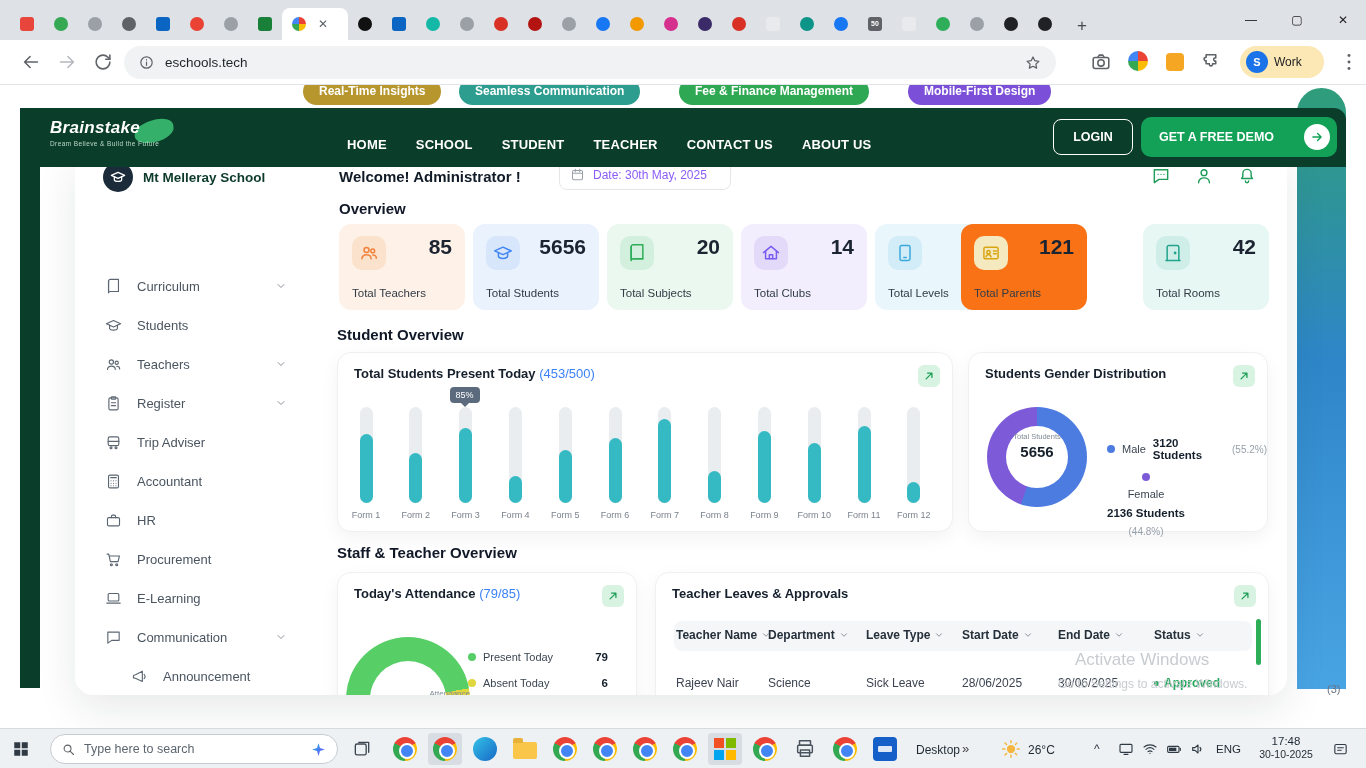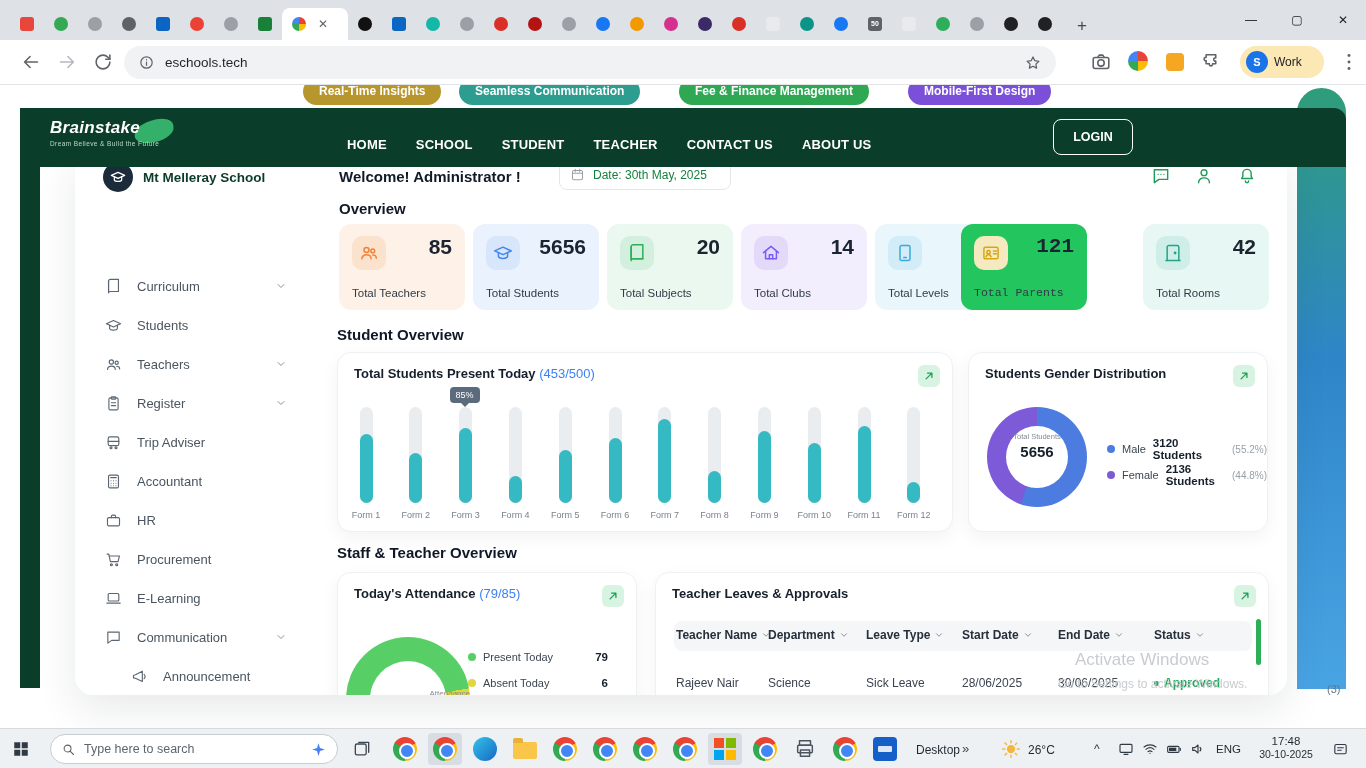--- a/index.html
+++ b/index.html
@@ -47,21 +47,21 @@
   #ctaarrow{position:absolute;right:7px;top:7px;width:26px;height:26px;border-radius:50%;background:#fff;color:#12a156;padding:6px}
 
   #maincard{position:absolute;left:75px;top:65px;width:1212px;height:545px;background:#fff;border-radius:18px;box-shadow:0 14px 40px rgba(15,35,25,.10);overflow:hidden;z-index:3}
 
   
   #avatar{position:absolute;left:28px;top:12px;width:30px;height:30px;border-radius:50%;background:#1b2b3a;color:#fff;padding:7px}
   #schoolname{position:absolute;left:68px;top:20px;font-size:13.5px;font-weight:800;color:#0d3b2a}
   #welcome{position:absolute;left:264px;top:18px;font-size:15px;font-weight:800;color:#111b27}
   #datechip{position:absolute;left:484px;top:9px;width:172px;height:31px;border:1px solid #e4e7ea;border-radius:8px;display:flex;align-items:center;gap:8px;padding:0 10px}
   #datechip .cal{width:15px;height:15px;color:#9aa2ab}
-  #datechip .dtext{font-size:12px;color:#15803d}
+  #datechip .dtext{font-size:12px;color:#8b5cf6}
   .hdrgico{position:absolute;top:16px;width:20px;height:20px;color:#1f9d58}
 
   
   .sbitem{position:absolute;left:16px;width:212px;height:32px;display:flex;align-items:center;color:#4a5560}
   .sbitem .sbicon{width:17px;height:17px;margin-left:14px;color:#5b6672;flex:none}
   .sbitem .sblabel{font-size:13px;margin-left:15px;white-space:nowrap}
   .sbitem .sbchev{width:12px;height:12px;margin-left:auto;margin-right:16px;color:#8a939d}
   .sbitem.active{height:38px;border-radius:10px;background:linear-gradient(90deg,#33b96e,#1f9d57);color:#fff;box-shadow:0 6px 14px rgba(31,157,87,.35)}
   .sbitem.active .sbicon{color:#fff}
   .sbitem.active .sblabel{font-weight:700}
@@ -322,20 +322,28 @@
       </div>
       <div id="nav">
           <span class="navitem">HOME</span>
           <span class="navitem">SCHOOL</span>
           <span class="navitem">STUDENT</span>
           <span class="navitem">TEACHER</span>
           <span class="navitem">CONTACT US</span>
           <span class="navitem">ABOUT US</span>
         </div>
       <div id="loginbtn">LOGIN</div>
+      <div id="ctabtn">
+        <span>GET A FREE DEMO</span>
+        <span id="ctaarrow">
+            <svg viewBox="0 0 24 24" fill="none" stroke="currentColor" stroke-width="2.4" stroke-linecap="round" stroke-linejoin="round">
+              <path d="M5 12h14M13 6l6 6-6 6"></path>
+            </svg>
+          </span>
+      </div>
     </div>
 
     <div id="maincard">
 
       <span id="avatar">
           <svg viewBox="0 0 24 24" fill="none" stroke="currentColor" stroke-width="1.9" stroke-linecap="round" stroke-linejoin="round">
             <path d="M2 9.5 12 5l10 4.5L12 14z"></path>
             <path d="M6.5 11.5v4.5c0 1.2 2.5 2.5 5.5 2.5s5.5-1.3 5.5-2.5v-4.5"></path>
           </svg>
         </span>
@@ -445,21 +453,21 @@
             <div style="font-size:15px;font-weight:800;color:#15202b;margin-top:2px">5656</div>
           </div>
         </div>
         <div id="glegend"></div>
       <div class="legrow" style="left: 138px; top: 84px;">
             <span class="legdot" style="background: rgb(76, 124, 224);"></span>
             <span class="leglabel">Male</span>
             <span class="legcount">3120 Students</span>
             <span class="legpct">(55.2%)</span>
           </div>
-          <div class="legrow" style="left: 138px; top: 110px;">
+          <div class="legrow" style="left: 138px; top: 120px; flex-direction: column;">
             <span class="legdot" style="background: rgb(125, 91, 216);"></span>
             <span class="leglabel">Female</span>
             <span class="legcount">2136 Students</span>
             <span class="legpct">(44.8%)</span>
           </div>
         </div>
 
       <div class="panel" id="attPanel" style="left:262px;top:422px;width:300px;height:272px">
         <div class="ptitle"><span>Today's Attendance</span> <span class="sub">(79/85)</span></div>
         <span class="expand">
@@ -727,21 +735,21 @@
         <div class="statcard" style="left: 800px; background: rgb(233, 246, 252);">
           <span class="stile" style="background: rgb(210, 236, 248); color: rgb(58, 169, 221);">
             <svg viewBox="0 0 24 24" fill="none" stroke="currentColor" stroke-width="1.8" stroke-linecap="round" stroke-linejoin="round">
               <rect x="6" y="3" width="12" height="18" rx="2"></rect>
               <path d="M10.5 17.5h3"></path>
             </svg>
           </span>
           <span class="sval">12</span>
           <span class="slab">Total Levels</span>
         </div>
-        <div class="statcard" style="left: 886px; background: #22c55e; font-family: Liberation Mono, monospace;">
+        <div class="statcard" style="left: 886px; background: #f97316;">
           <span class="stile" style="background: rgb(245, 233, 191); color: rgb(217, 165, 20);">
             <svg viewBox="0 0 24 24" fill="none" stroke="currentColor" stroke-width="1.8" stroke-linecap="round" stroke-linejoin="round">
               <rect x="3.5" y="5" width="17" height="14" rx="2"></rect>
               <circle cx="9" cy="11" r="2"></circle>
               <path d="M6 16.5c.5-1.8 1.6-2.7 3-2.7s2.5.9 3 2.7"></path>
               <path d="M15 9.5h3.5M15 13h3.5"></path>
             </svg>
           </span>
           <span class="sval">121</span>
           <span class="slab">Total Parents</span>

